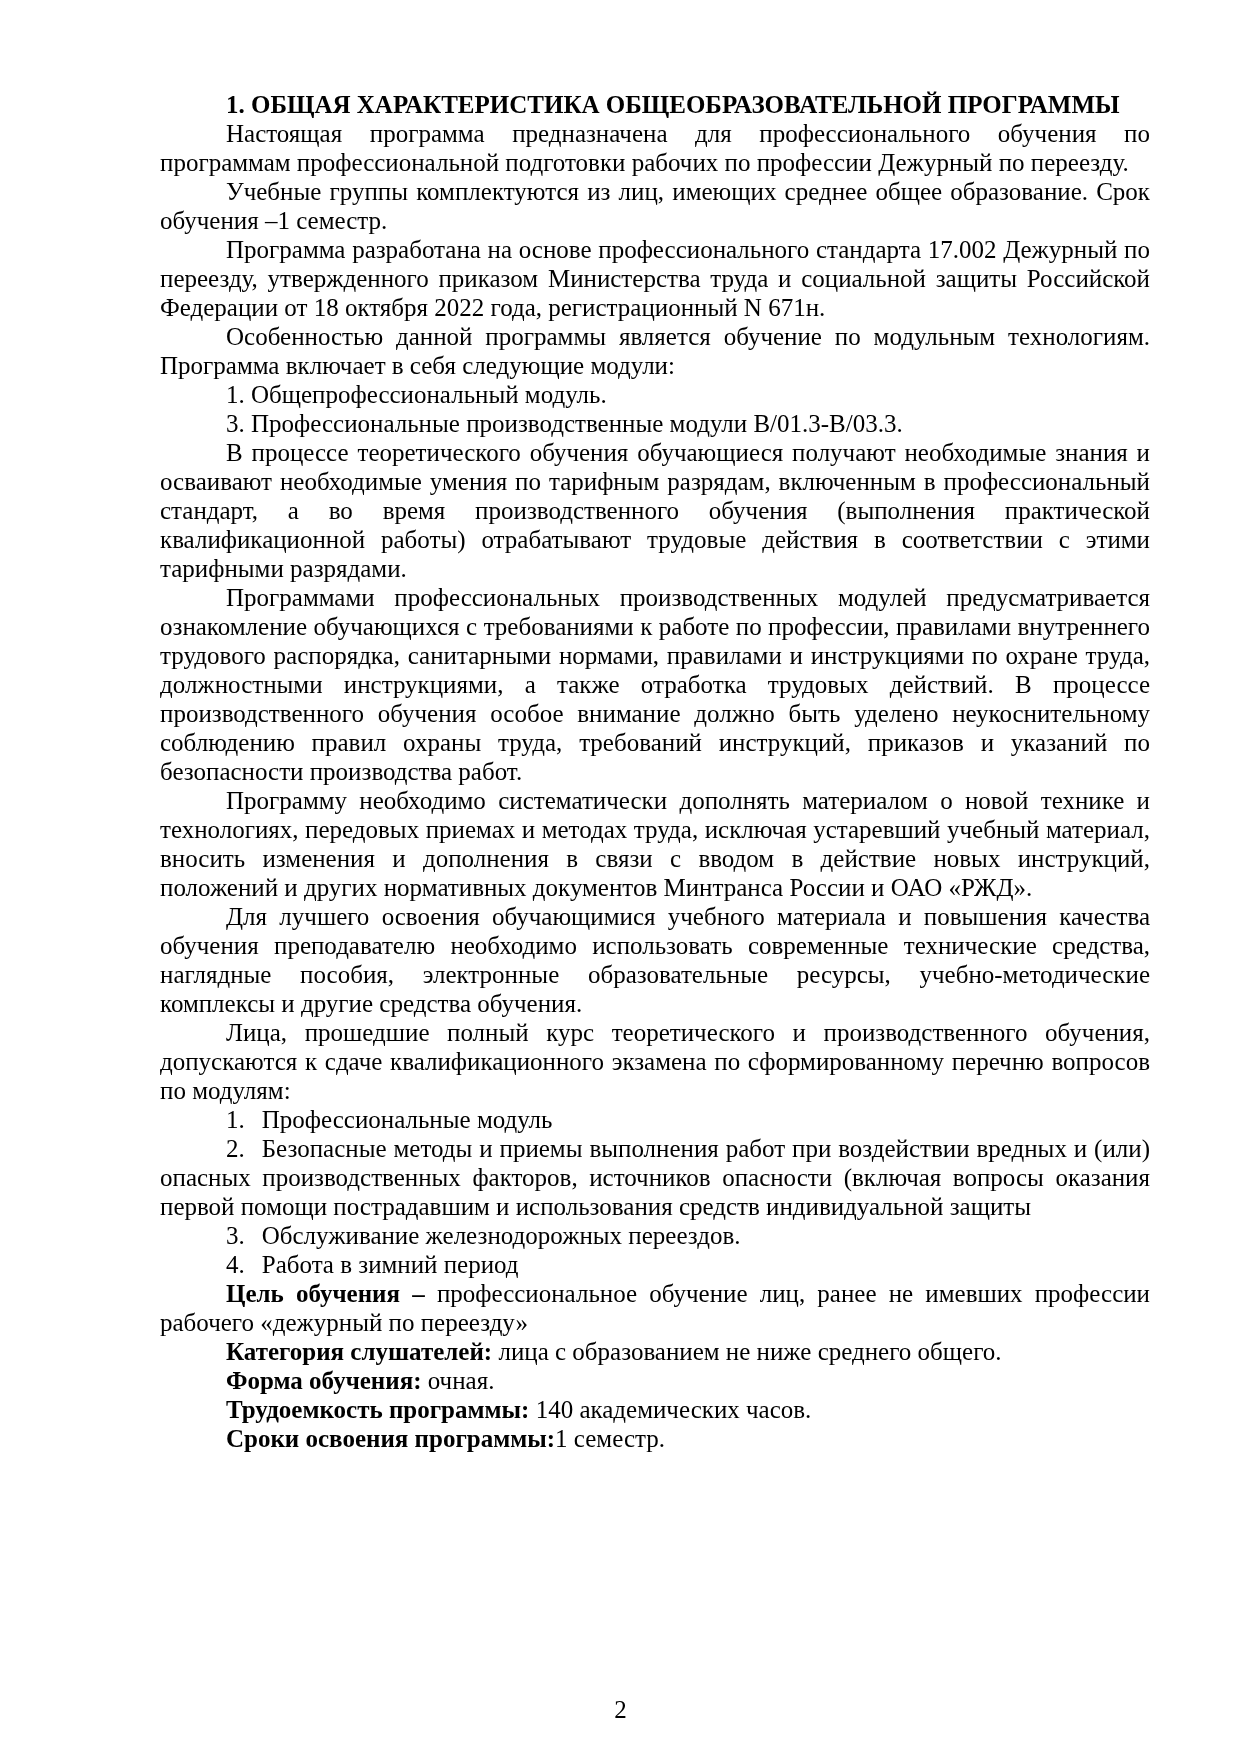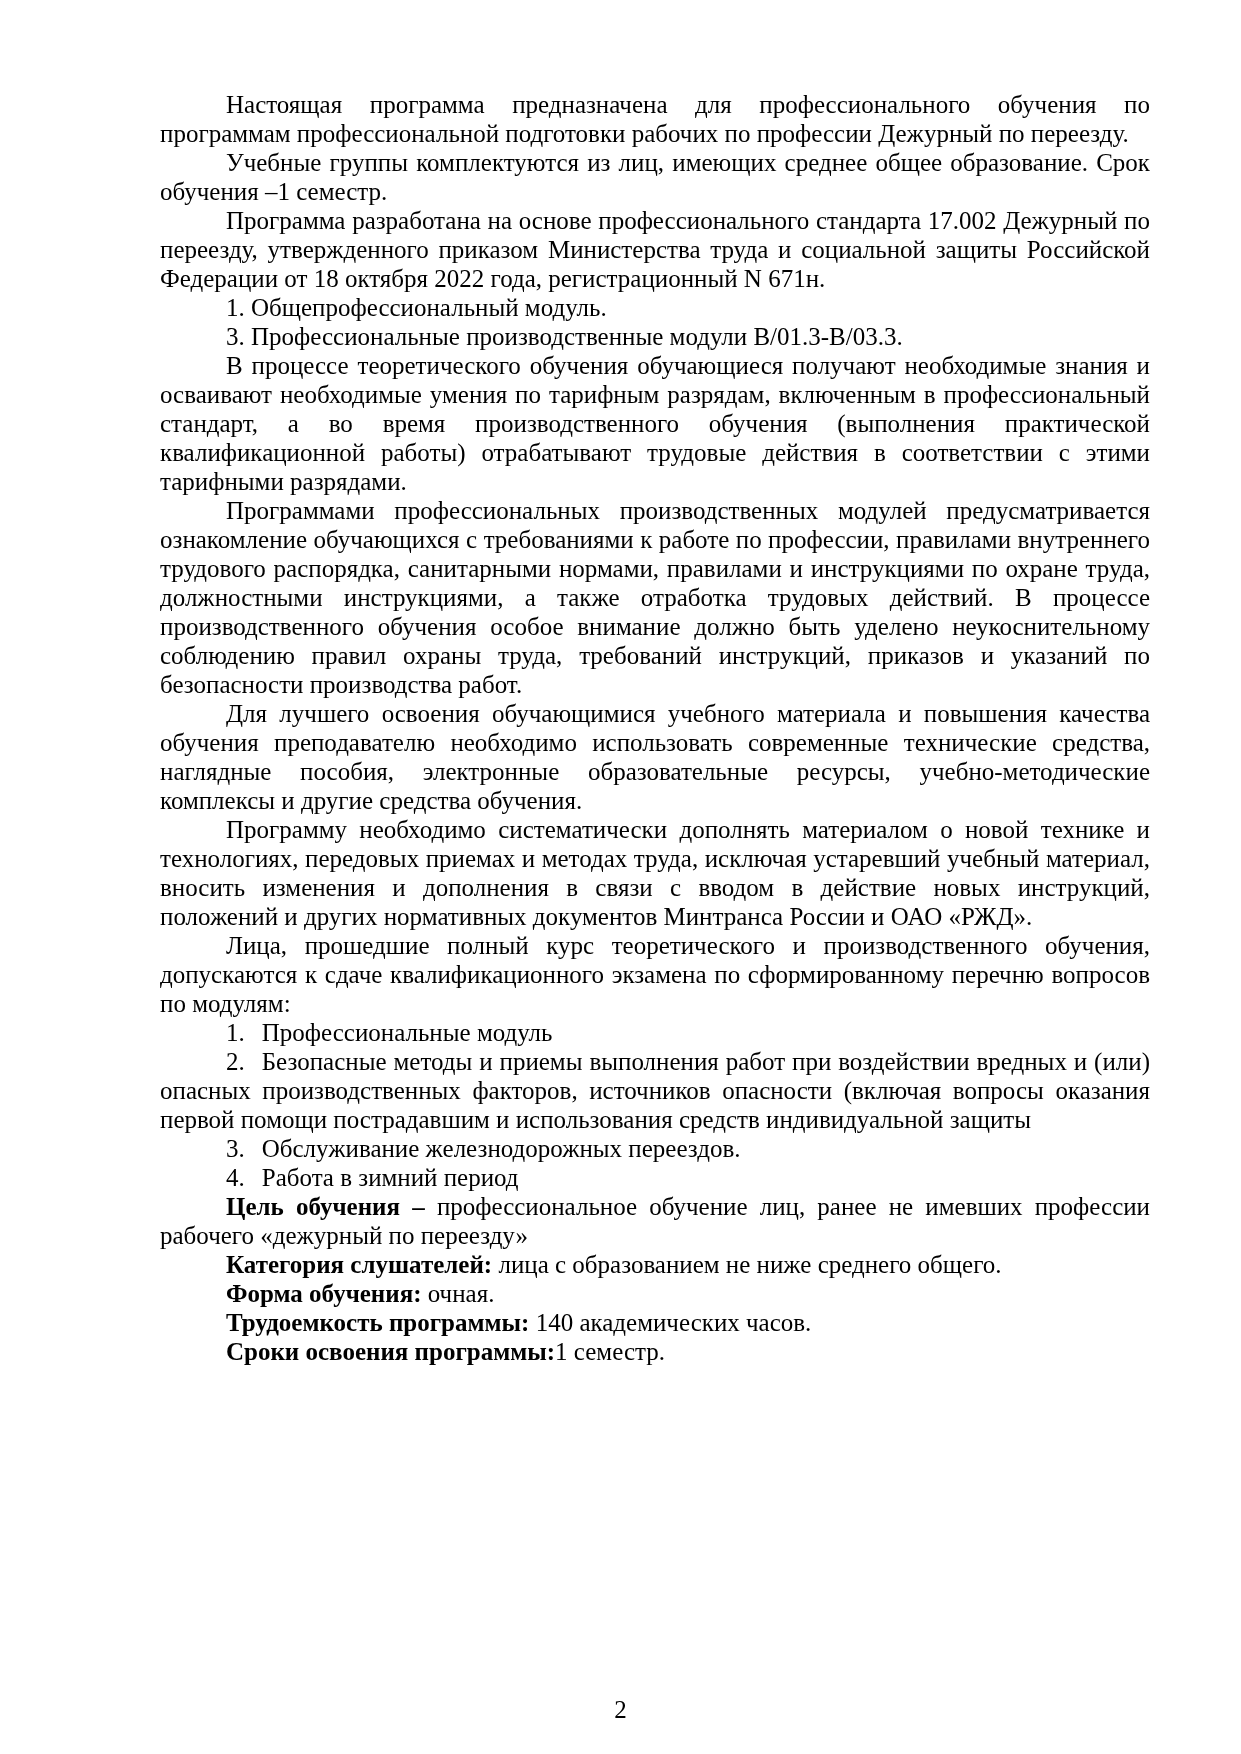--- a/index.html
+++ b/index.html
@@ -43,32 +43,34 @@
     font-size: 25px;
     line-height: 29px;
   }
 </style>
 </head>
 <body>
 
 <div class="page">
   <div class="content">
 
+    <p class="doc-title">1. ОБЩАЯ ХАРАКТЕРИСТИКА ОБЩЕОБРАЗОВАТЕЛЬНОЙ ПРОГРАММЫ</p>
 
     <p>Настоящая программа предназначена для профессионального обучения по программам профессиональной подготовки рабочих по профессии Дежурный по переезду.</p>
     <p>Учебные группы комплектуются  из лиц, имеющих среднее общее образование. Срок обучения –1 семестр.</p>
     <p>Программа разработана на основе профессионального стандарта 17.002 Дежурный по переезду, утвержденного приказом Министерства труда и социальной защиты Российской Федерации от 18 октября 2022 года, регистрационный N 671н.</p>
+    <p>Особенностью данной программы является обучение по модульным технологиям. Программа включает в себя следующие модули:</p>
 
     <p>1. Общепрофессиональный модуль.</p>
     <p>3. Профессиональные производственные модули В/01.3-В/03.3.</p>
 
     <p>В процессе теоретического обучения обучающиеся получают необходимые знания и осваивают необходимые умения по тарифным разрядам, включенным в профессиональный стандарт, а во время производственного обучения (выполнения практической квалификационной работы) отрабатывают трудовые действия в соответствии с этими тарифными разрядами.</p>
     <p>Программами профессиональных производственных модулей предусматривается ознакомление обучающихся с требованиями к работе по профессии, правилами внутреннего трудового распорядка, санитарными нормами, правилами и инструкциями по охране труда, должностными инструкциями, а также отработка трудовых действий. В процессе производственного обучения особое внимание должно быть уделено неукоснительному соблюдению правил охраны труда, требований инструкций, приказов и указаний по безопасности производства работ.</p>
+    <p>Программу необходимо систематически дополнять материалом о новой технике и технологиях, передовых приемах и методах труда, исключая устаревший учебный материал, вносить изменения и дополнения в связи с вводом в действие новых инструкций, положений и других нормативных документов Минтранса России и ОАО «РЖД».</p>
     <p>Для лучшего освоения обучающимися учебного материала и повышения качества обучения преподавателю необходимо использовать современные технические средства, наглядные пособия, электронные образовательные ресурсы, учебно-методические комплексы и другие средства обучения.</p>
-    <p>Программу необходимо систематически дополнять материалом о новой технике и технологиях, передовых приемах и методах труда, исключая устаревший учебный материал, вносить изменения и дополнения в связи с вводом в действие новых инструкций, положений и других нормативных документов Минтранса России и ОАО «РЖД».</p>
     <p>Лица, прошедшие полный курс теоретического и производственного обучения, допускаются к сдаче квалификационного экзамена по сформированному перечню вопросов по модулям:</p>
 
     <p><span>1.</span><span class="num-gap"></span><span>Профессиональные модуль</span></p>
     <p><span>2.</span><span class="num-gap"></span><span>Безопасные методы и приемы выполнения работ при воздействии вредных и (или) опасных производственных факторов, источников опасности (включая вопросы оказания первой помощи пострадавшим и использования средств индивидуальной защиты</span></p>
     <p><span>3.</span><span class="num-gap"></span><span>Обслуживание железнодорожных переездов.</span></p>
     <p><span>4.</span><span class="num-gap"></span><span>Работа в зимний период</span></p>
 
 
     <p><b>Цель обучения –</b> <span>профессиональное обучение лиц, ранее не имевших профессии рабочего «дежурный по переезду»</span></p>
     <p><b>Категория слушателей:</b> <span>лица с образованием не ниже среднего общего.</span></p>

